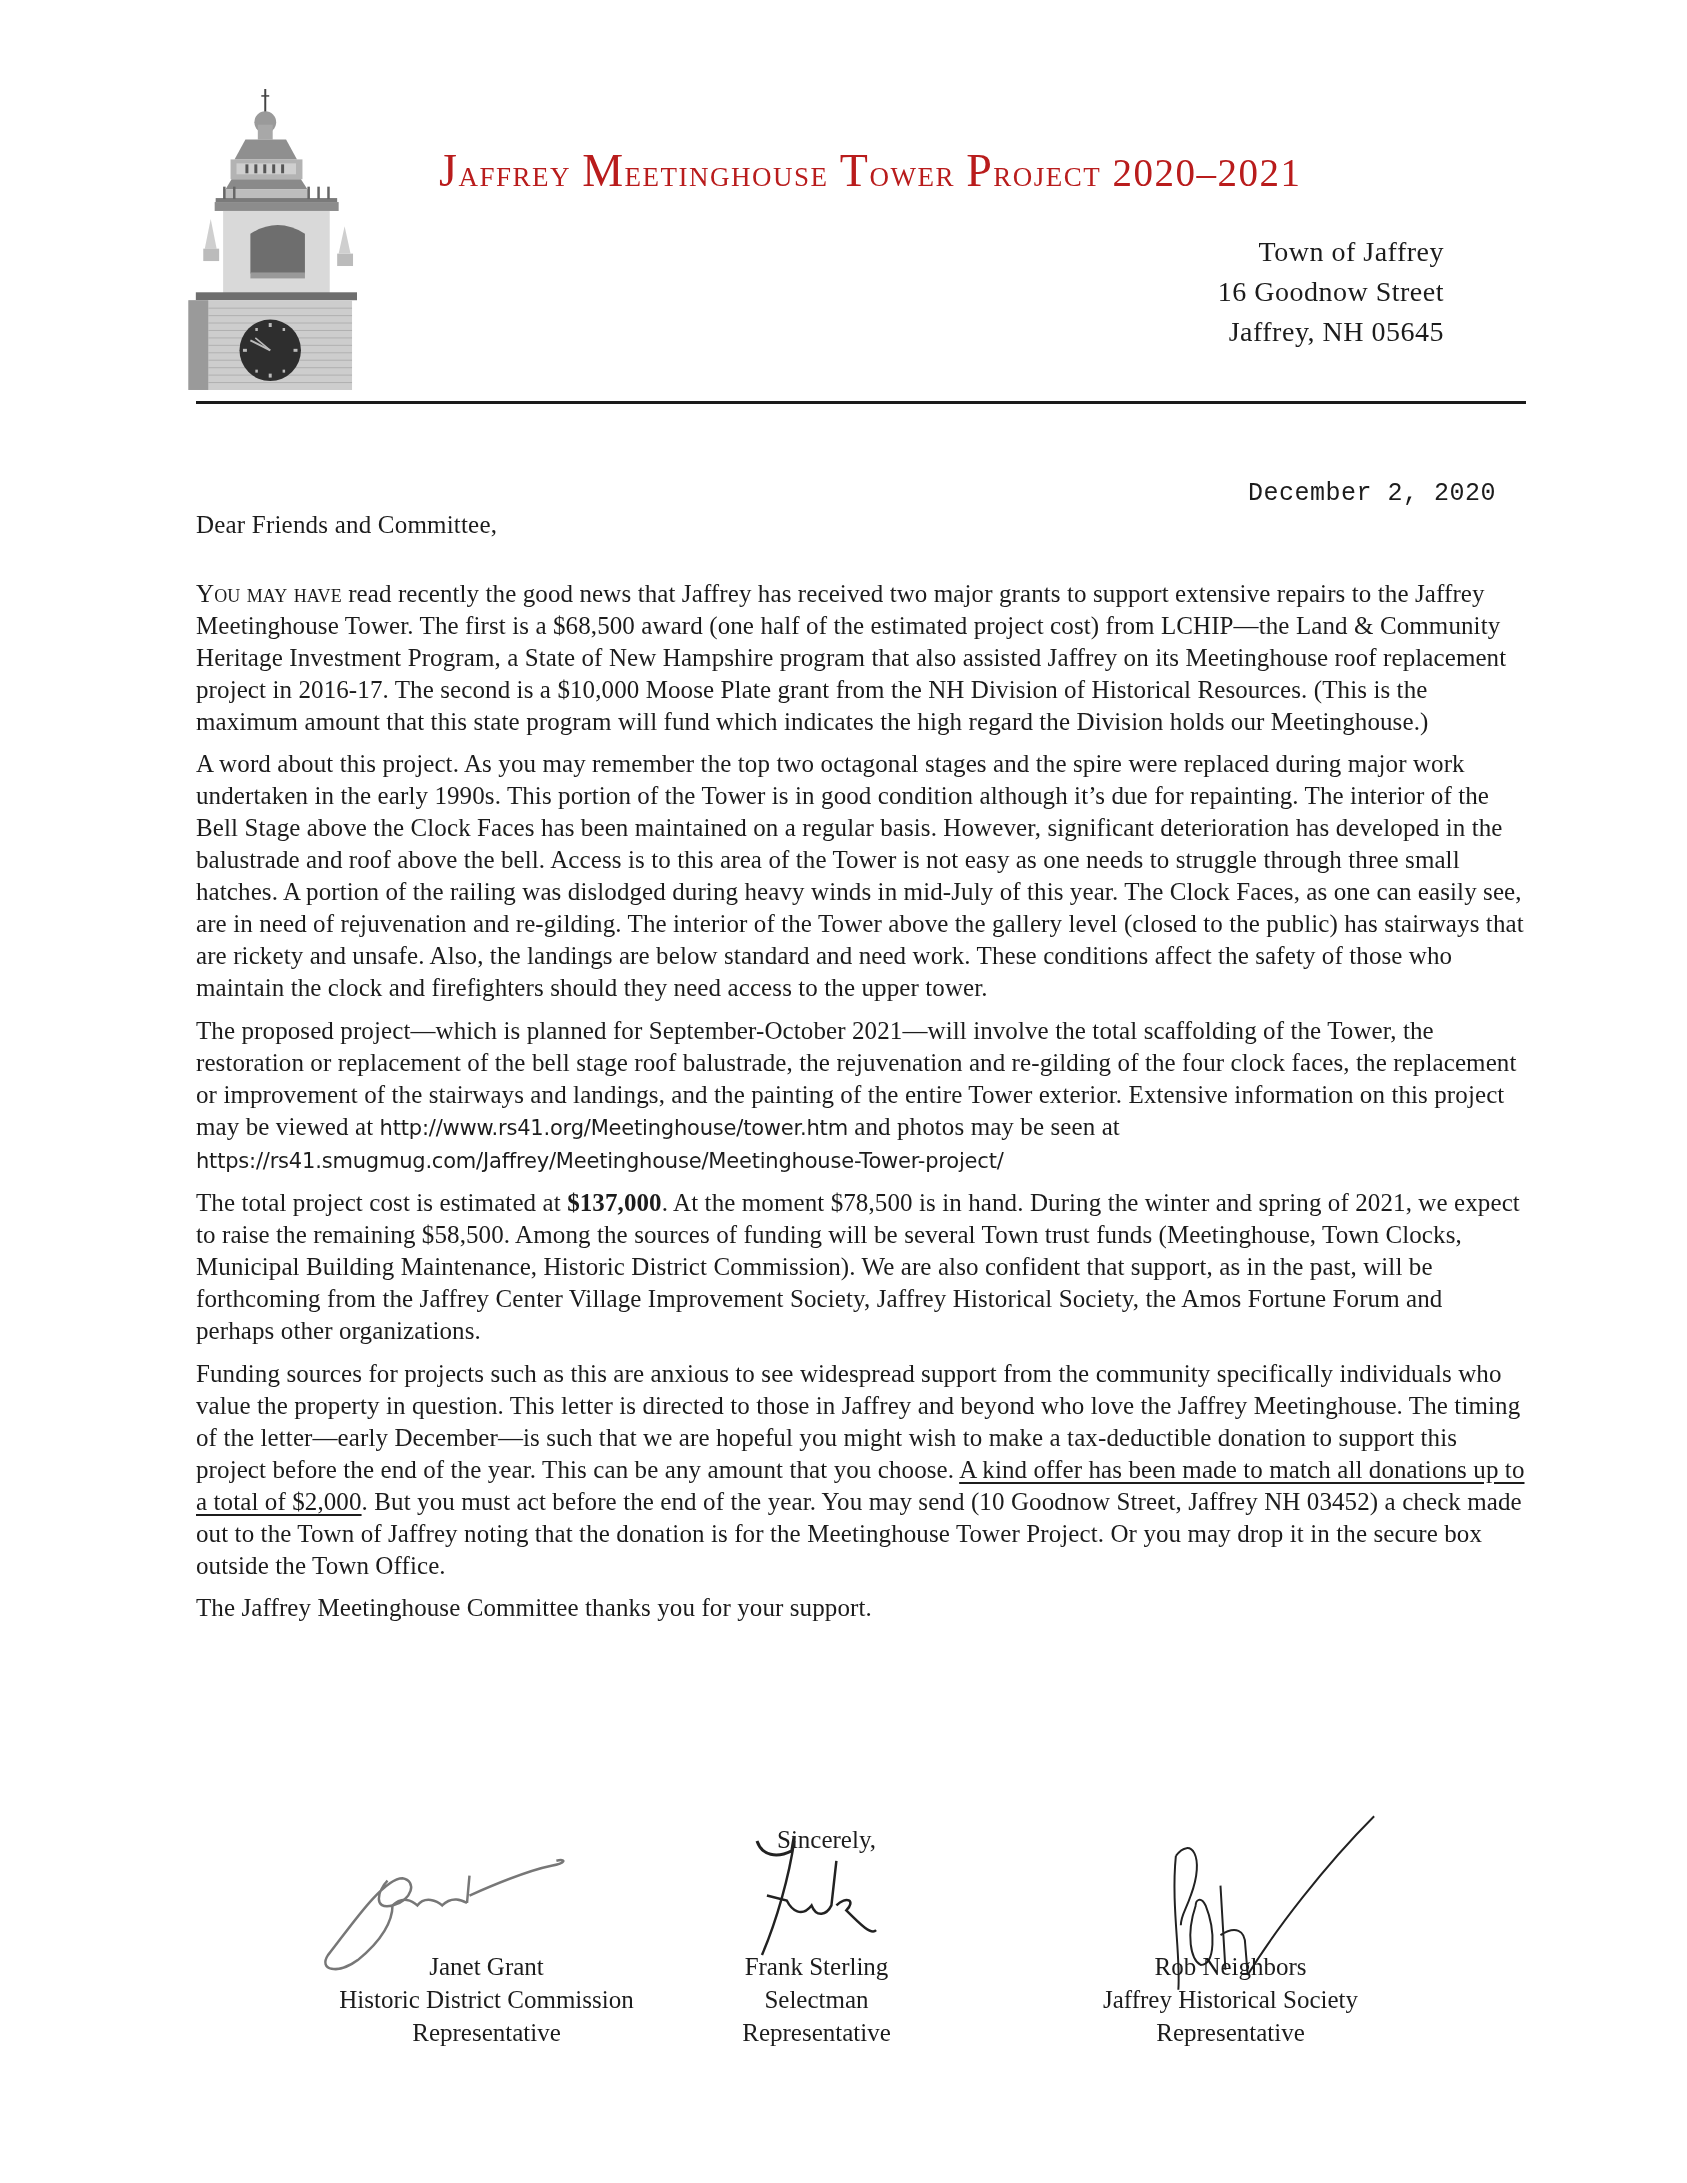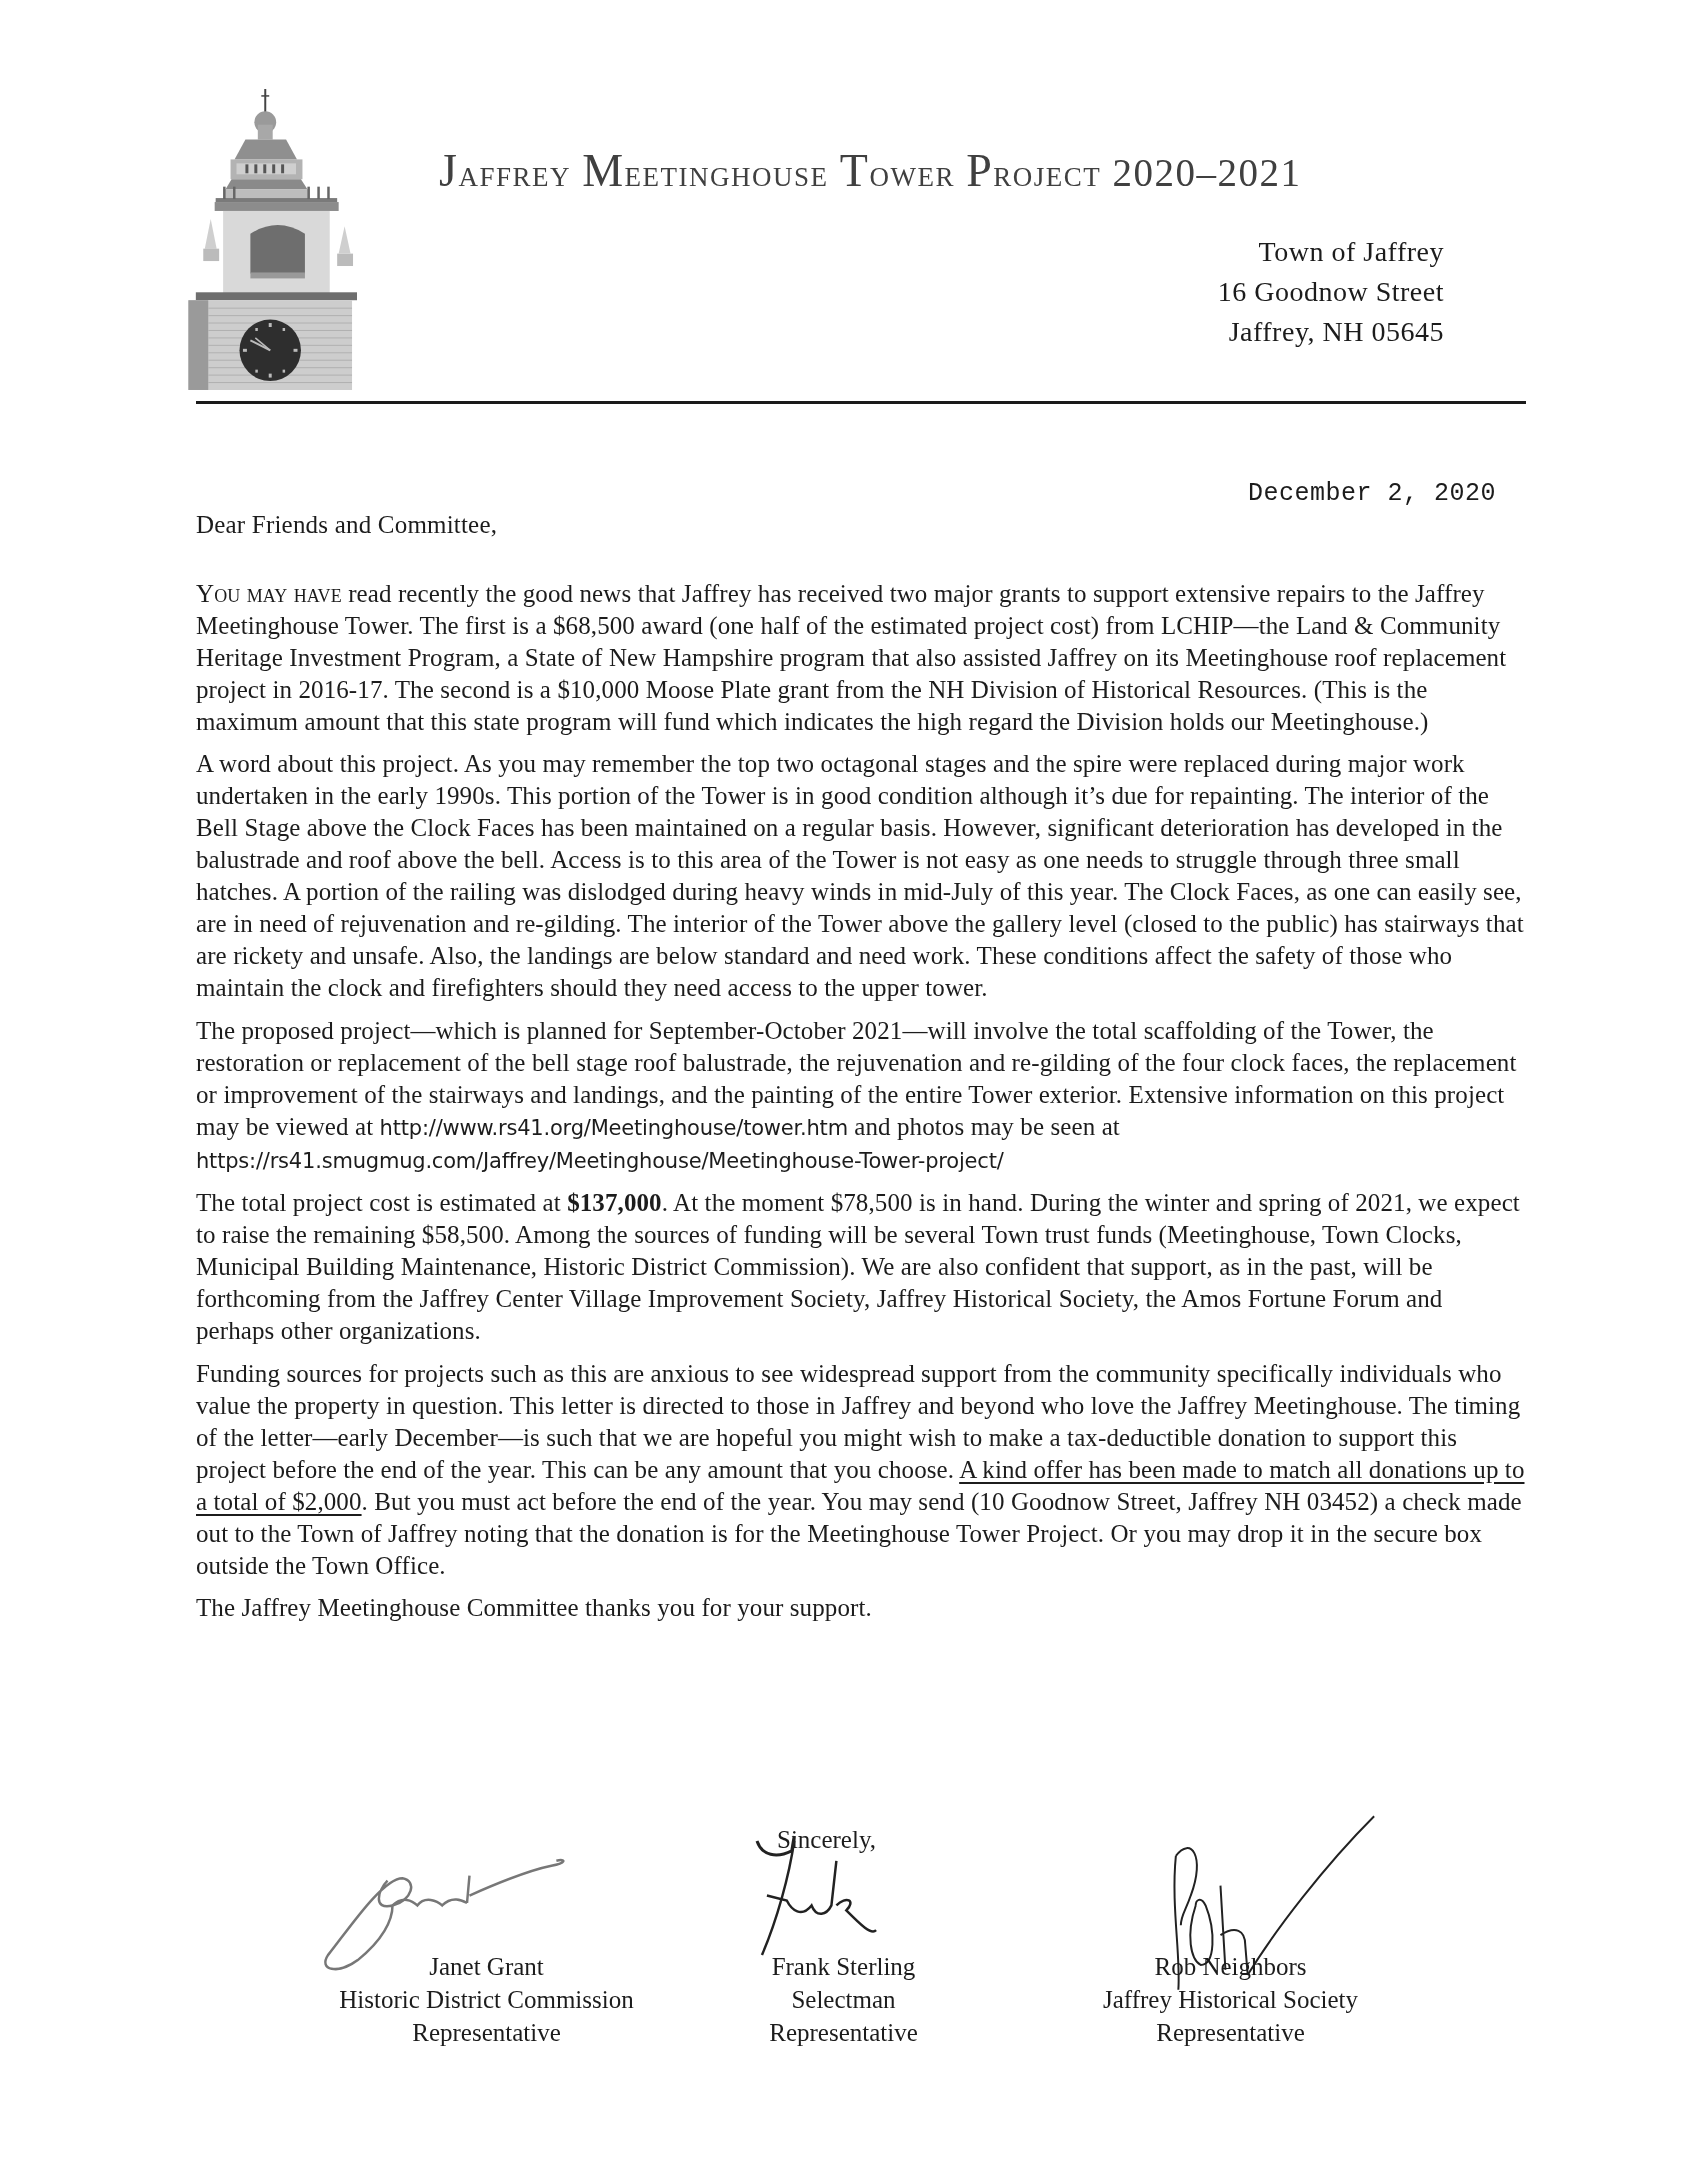--- a/index.html
+++ b/index.html
@@ -10,21 +10,21 @@
   }
   .page { position: absolute; left: 0; top: 0; width: 1687px; height: 2183px; }
 
   
   .tower { position: absolute; left: 176px; top: 85px; width: 181px; height: 305px; }
 
   
   .title {
     position: absolute; left: 439px; top: 144px; width: 1007px;
     font-size: 39px; letter-spacing: 1.5px; font-variant: small-caps;
-    white-space: nowrap; color: #404040;
+    white-space: nowrap; color: #b91c1c;
   }
   .title .cap { font-size: 46px; }
 
   .address {
     position: absolute; right: 243px; top: 232px; text-align: right;
     font-size: 28px; line-height: 40px; letter-spacing: 0.5px;
   }
   .address div { white-space: nowrap; }
 
   .rule {
@@ -52,21 +52,21 @@
   .sincerely {
     position: absolute; left: 777px; top: 1799px; font-size: 25px; margin-top: 27px;
   }
 
   .signer {
     position: absolute; top: 1950px; width: 397px; text-align: center;
     font-size: 25px; line-height: 33px;
   }
   .signer div { white-space: nowrap; }
   .signer-1 { left: 288px; }
-  .signer-2 { left: 645px; }
+  .signer-2 { left: 618px; }
   .signer-3 { left: 1032px; }
 
   .sig { position: absolute; }
 </style>
 </head>
 <body>
 
 <div class="page">
 
   <svg class="tower" viewBox="0 0 365 615" xmlns="http://www.w3.org/2000/svg">

